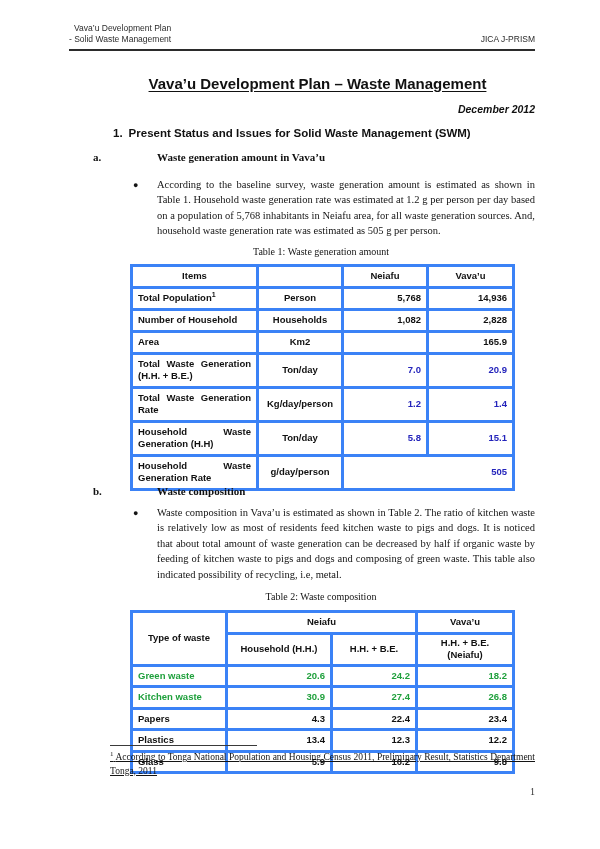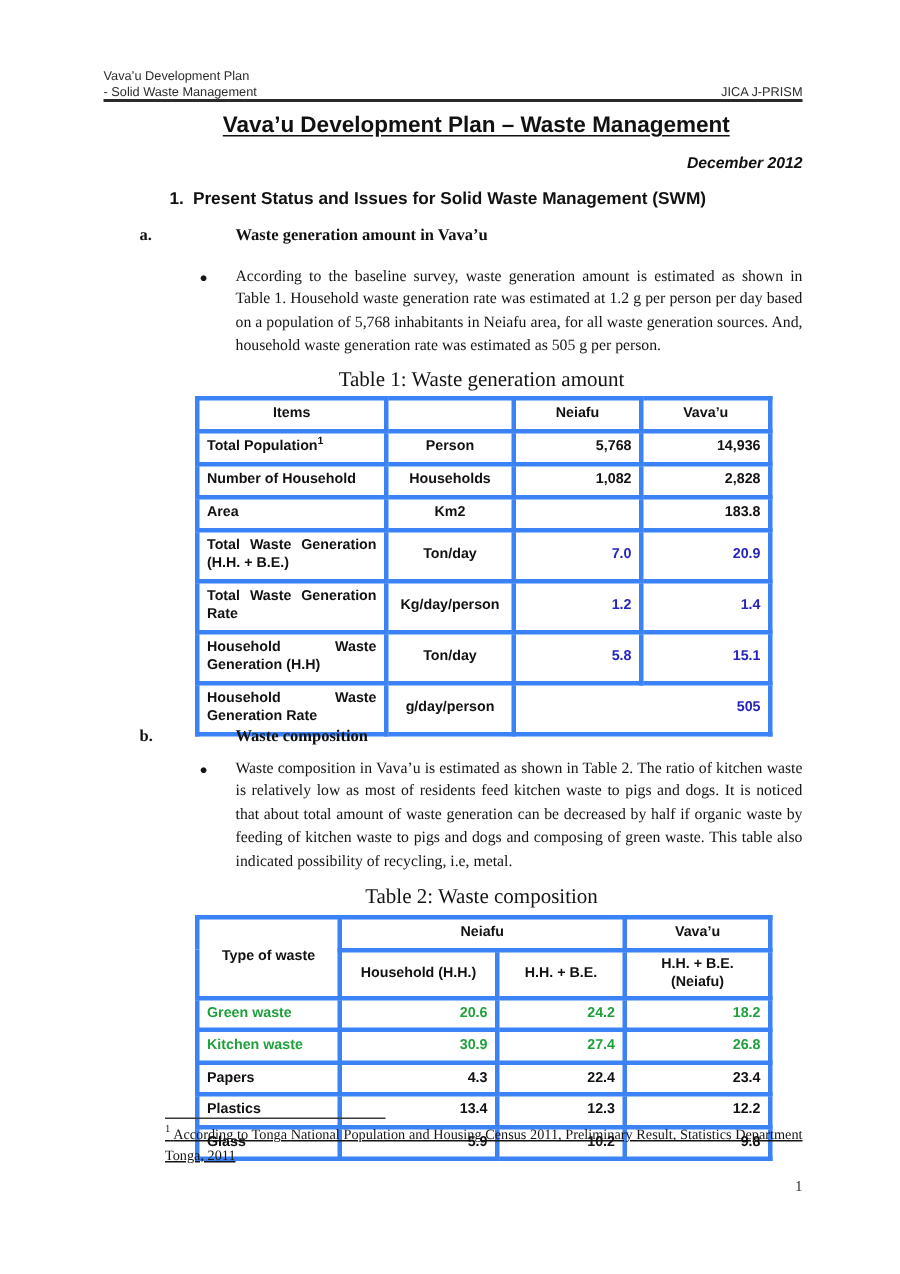--- a/index.html
+++ b/index.html
@@ -8,23 +8,23 @@
     position:relative;
     width:600px; height:849px;
     background:#ffffff;
     margin:0 auto;
     font-family:"Liberation Sans", sans-serif;
     color:#1a1a1a;
     overflow:hidden;
   }
   
   .page-header {
-    position:absolute; left:69px; top:45px; width:466px;
+    position:absolute; left:69px; top:23px; width:466px;
     display:flex; justify-content:space-between; align-items:flex-end;
-    border-bottom:2px solid #2b2b2b; padding-bottom:0;
+    border-bottom:2px solid #2b2b2b; padding-bottom:5px;text-align:right;
   }
   .page-header .hl { font-size:8.5px; line-height:10.5px; color:#2b2b2b; }
   .page-header .hr { font-size:8.5px; color:#2b2b2b; }
 
   .doc-title {
     position:absolute; top:75px; left:100px; width:435px;
     text-align:center; font-weight:bold; font-size:15px;
     text-decoration:underline; text-underline-offset:2px; color:#111;
   }
   .doc-date {
@@ -51,21 +51,21 @@
     font-family:"Liberation Serif", serif;
     font-size:10.5px; line-height:15.4px; color:#141414;
   }
   .bullet-para .bullet { width:24px; flex:0 0 24px; font-size:9px; padding-top:1px; }
   .bullet-para .ptext { flex:1; text-align:justify; }
   .para-a { top:177px; }
   .para-b { top:505px; }
 
   .tbl-caption {
     position:absolute; left:130px; width:382px; text-align:center;
-    font-family:"Liberation Serif", serif; font-size:14px; color:#141414;
+    font-family:"Liberation Serif", serif; font-size:10px; color:#141414;
   }
   .cap-1 { top:246px; }
   .cap-2 { top:591px; }
 
   table.doc-table {
     position:absolute; left:130px; width:382px;
     border-collapse:collapse; table-layout:fixed;
     border:2px solid #000;
     font-size:9.5px; font-weight:bold; color:#111;
   }
@@ -159,21 +159,21 @@
         <tr class="single">
           <td class="c-item">Number of Household</td>
           <td class="c-unit">Households</td>
           <td class="c-num">1,082</td>
           <td class="c-num">2,828</td>
         </tr>
         <tr class="single">
           <td class="c-item">Area</td>
           <td class="c-unit">Km2</td>
           <td class="c-num"></td>
-          <td class="c-num">183.8</td>
+          <td class="c-num">165.9</td>
         </tr>
         <tr>
           <td class="c-item">Total Waste Generation (H.H. + B.E.)</td>
           <td class="c-unit">Ton/day</td>
           <td class="c-num val-blue">7.0</td>
           <td class="c-num val-blue">20.9</td>
         </tr>
         <tr>
           <td class="c-item">Total Waste Generation Rate</td>
           <td class="c-unit">Kg/day/person</td>

